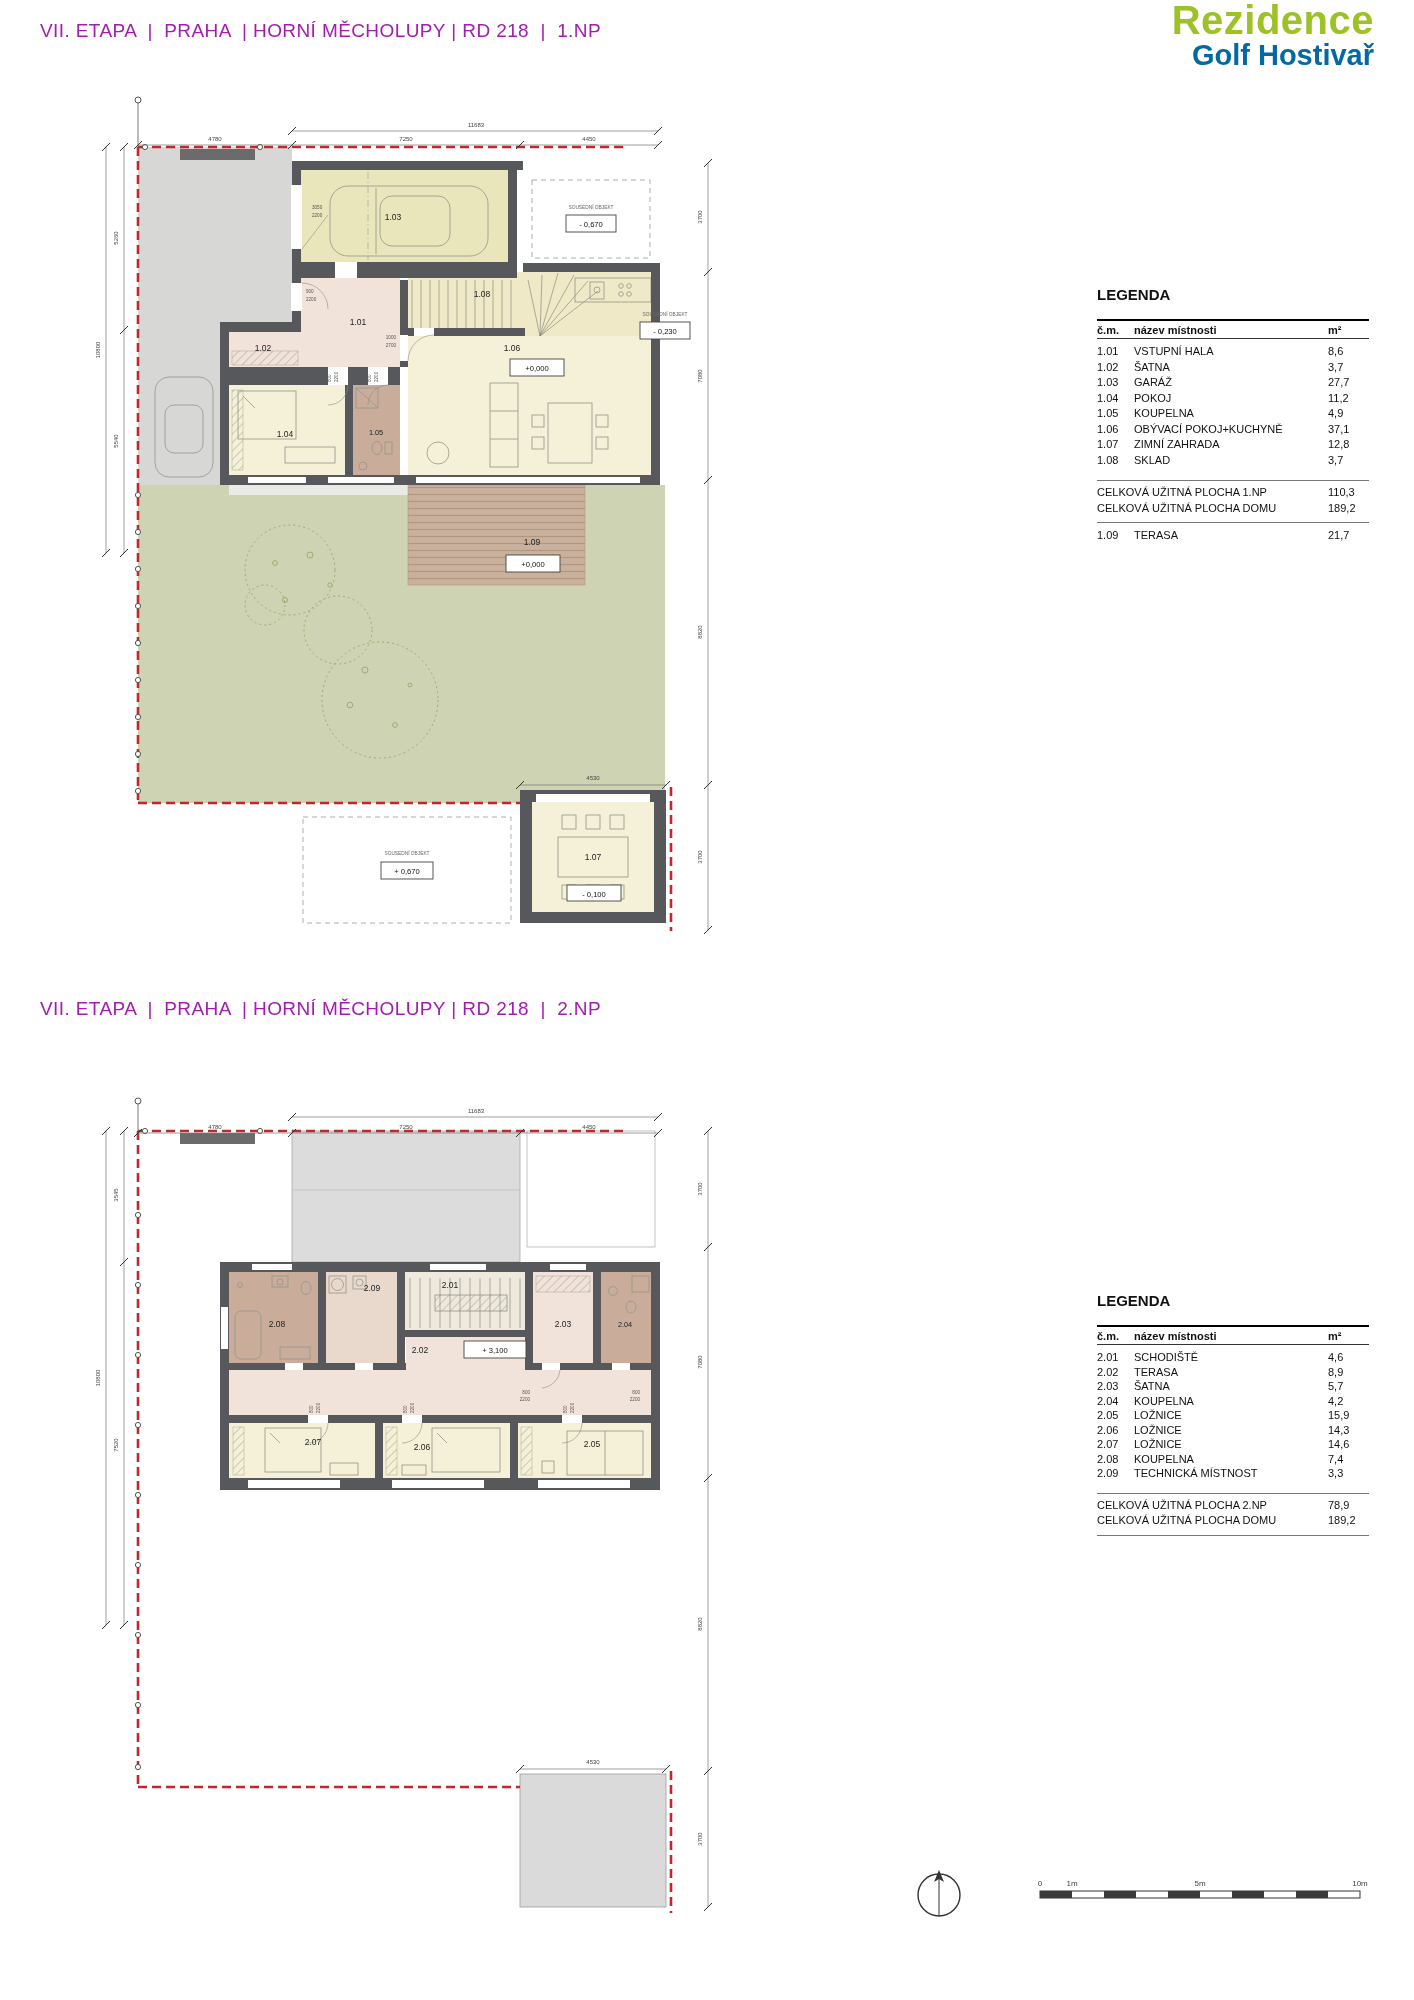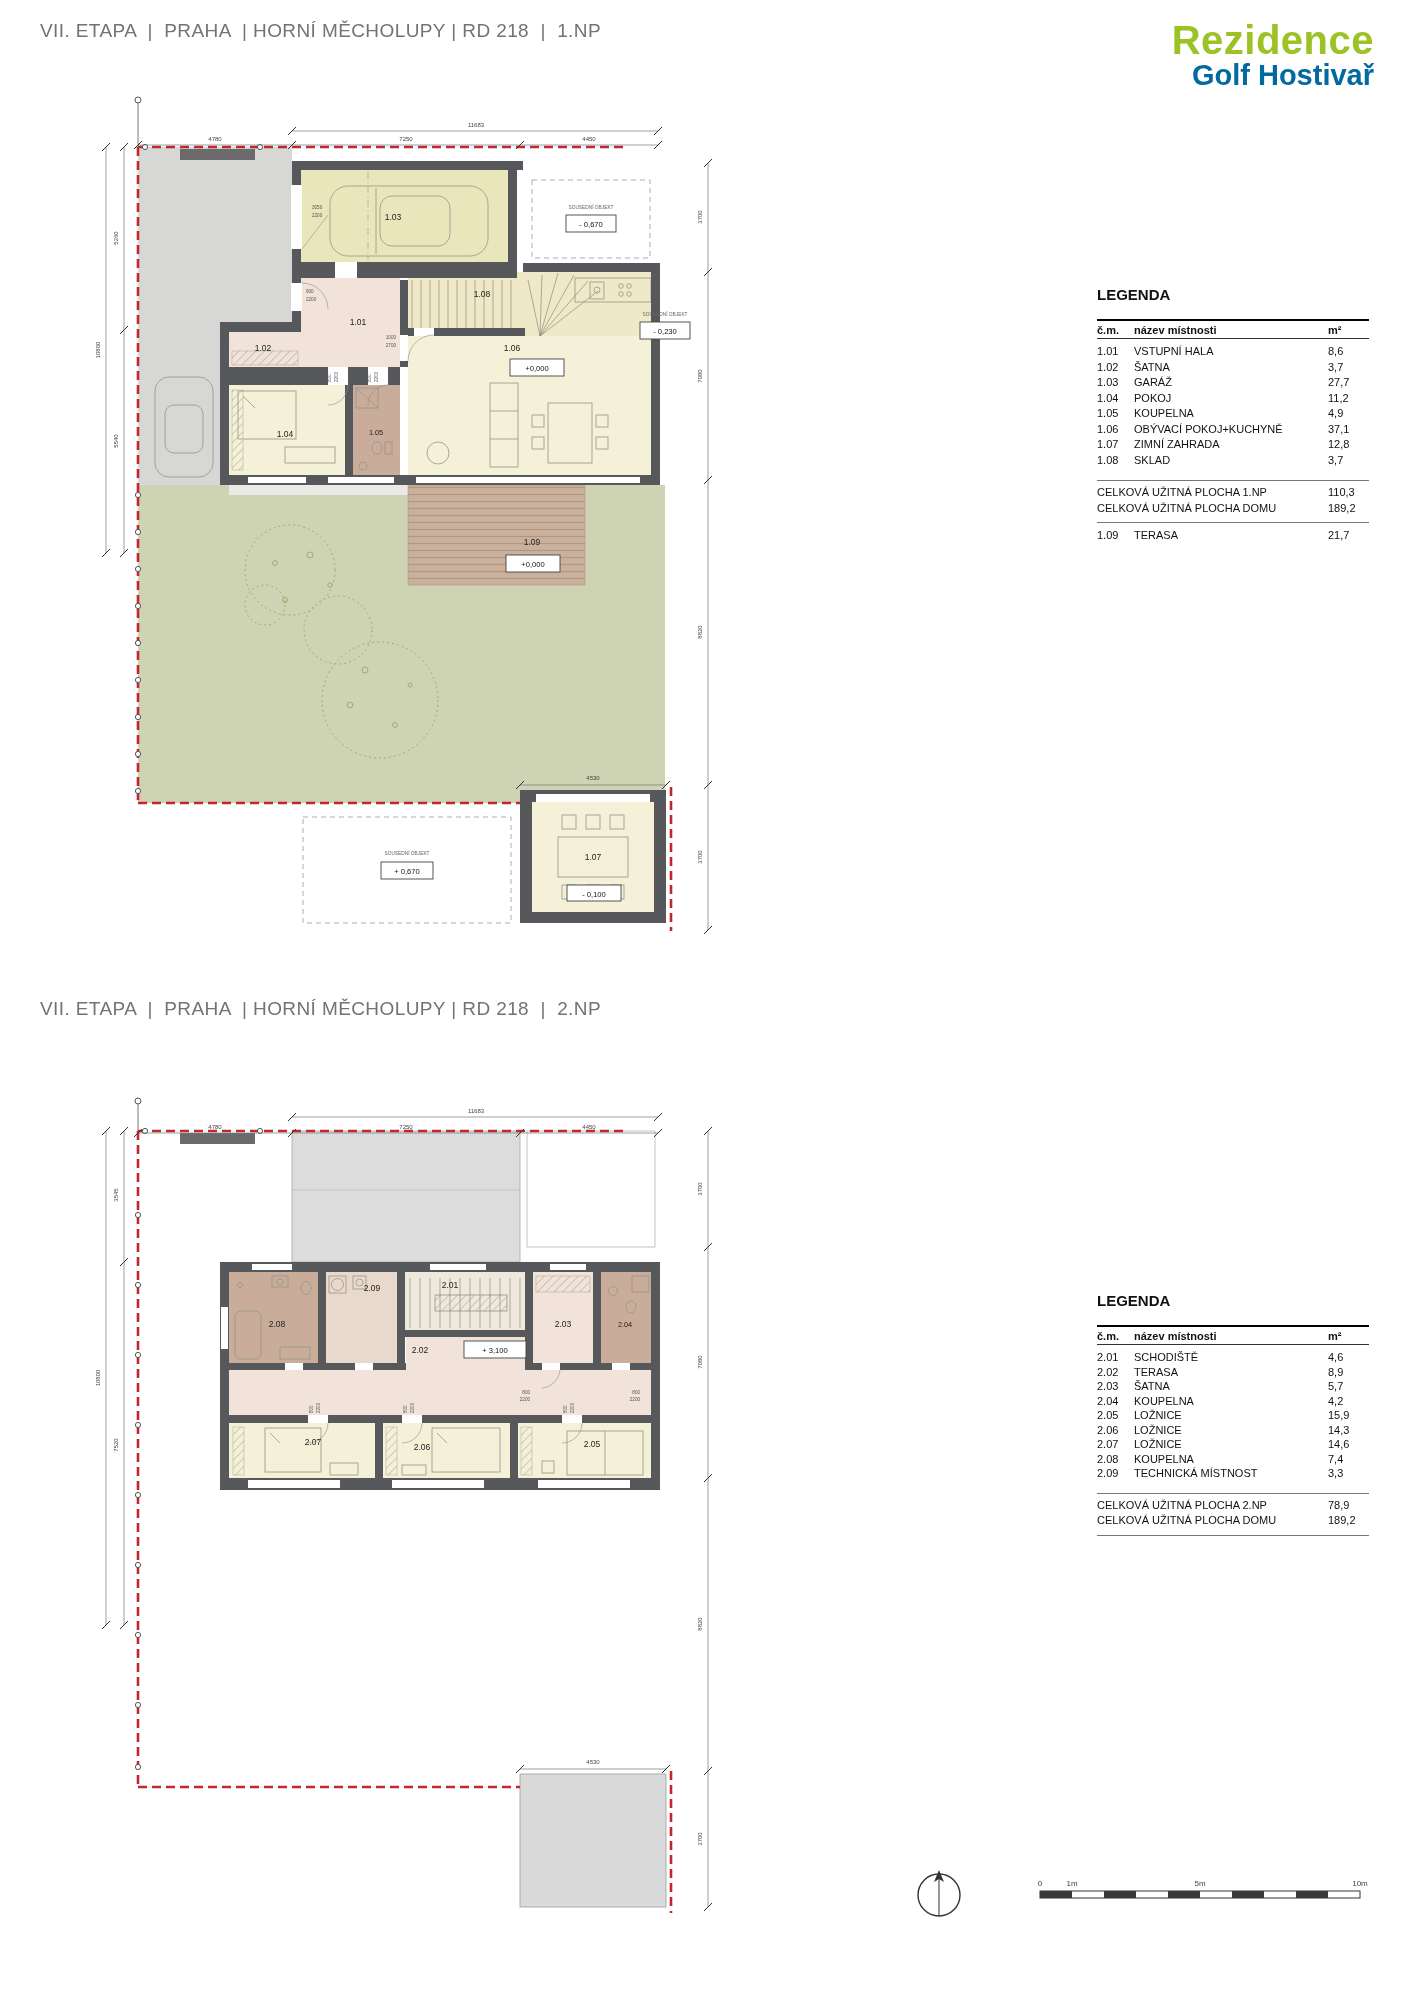--- a/index.html
+++ b/index.html
@@ -1,19 +1,19 @@
 <!DOCTYPE html>
 <html><head>
 <meta charset="utf-8">
 <style>
   html,body{margin:0;padding:0;background:#fff}
   .page{position:relative;width:1414px;height:2000px;background:#fff;overflow:hidden;
         font-family:"Liberation Sans",sans-serif;color:#111}
-  .plan-title{position:absolute;font-size:19px;letter-spacing:.4px;color:#737373;white-space:pre}
-  .logo{position:absolute;top:20px;right:40px;text-align:right;line-height:1.02;font-weight:bold}
+  .plan-title{position:absolute;font-size:19px;letter-spacing:.4px;color:#a21caf;white-space:pre}
+  .logo{position:absolute;top:0;right:40px;text-align:right;line-height:1.02;font-weight:bold}
   .logo .l1{font-size:40px;color:#9cc226;letter-spacing:.5px}
   .logo .l2{font-size:29px;color:#0369a1}
   .legend{position:absolute;width:272px}
   .lg-title{font-size:15px;font-weight:bold;padding-bottom:16px;border-bottom:2.5px solid #000}
   .lg-head{display:grid;grid-template-columns:37px 194px 41px;font-size:11px;font-weight:bold;
            padding:3px 0 2px;border-bottom:1.5px solid #333}
   .lg-body{padding-top:5px}
   .lg-row{display:grid;grid-template-columns:37px 194px 41px;font-size:11px;line-height:15.5px}
   .lg2 .lg-row{line-height:14.5px}
   .lg-line{border-top:1px solid #777;margin-top:12px}

